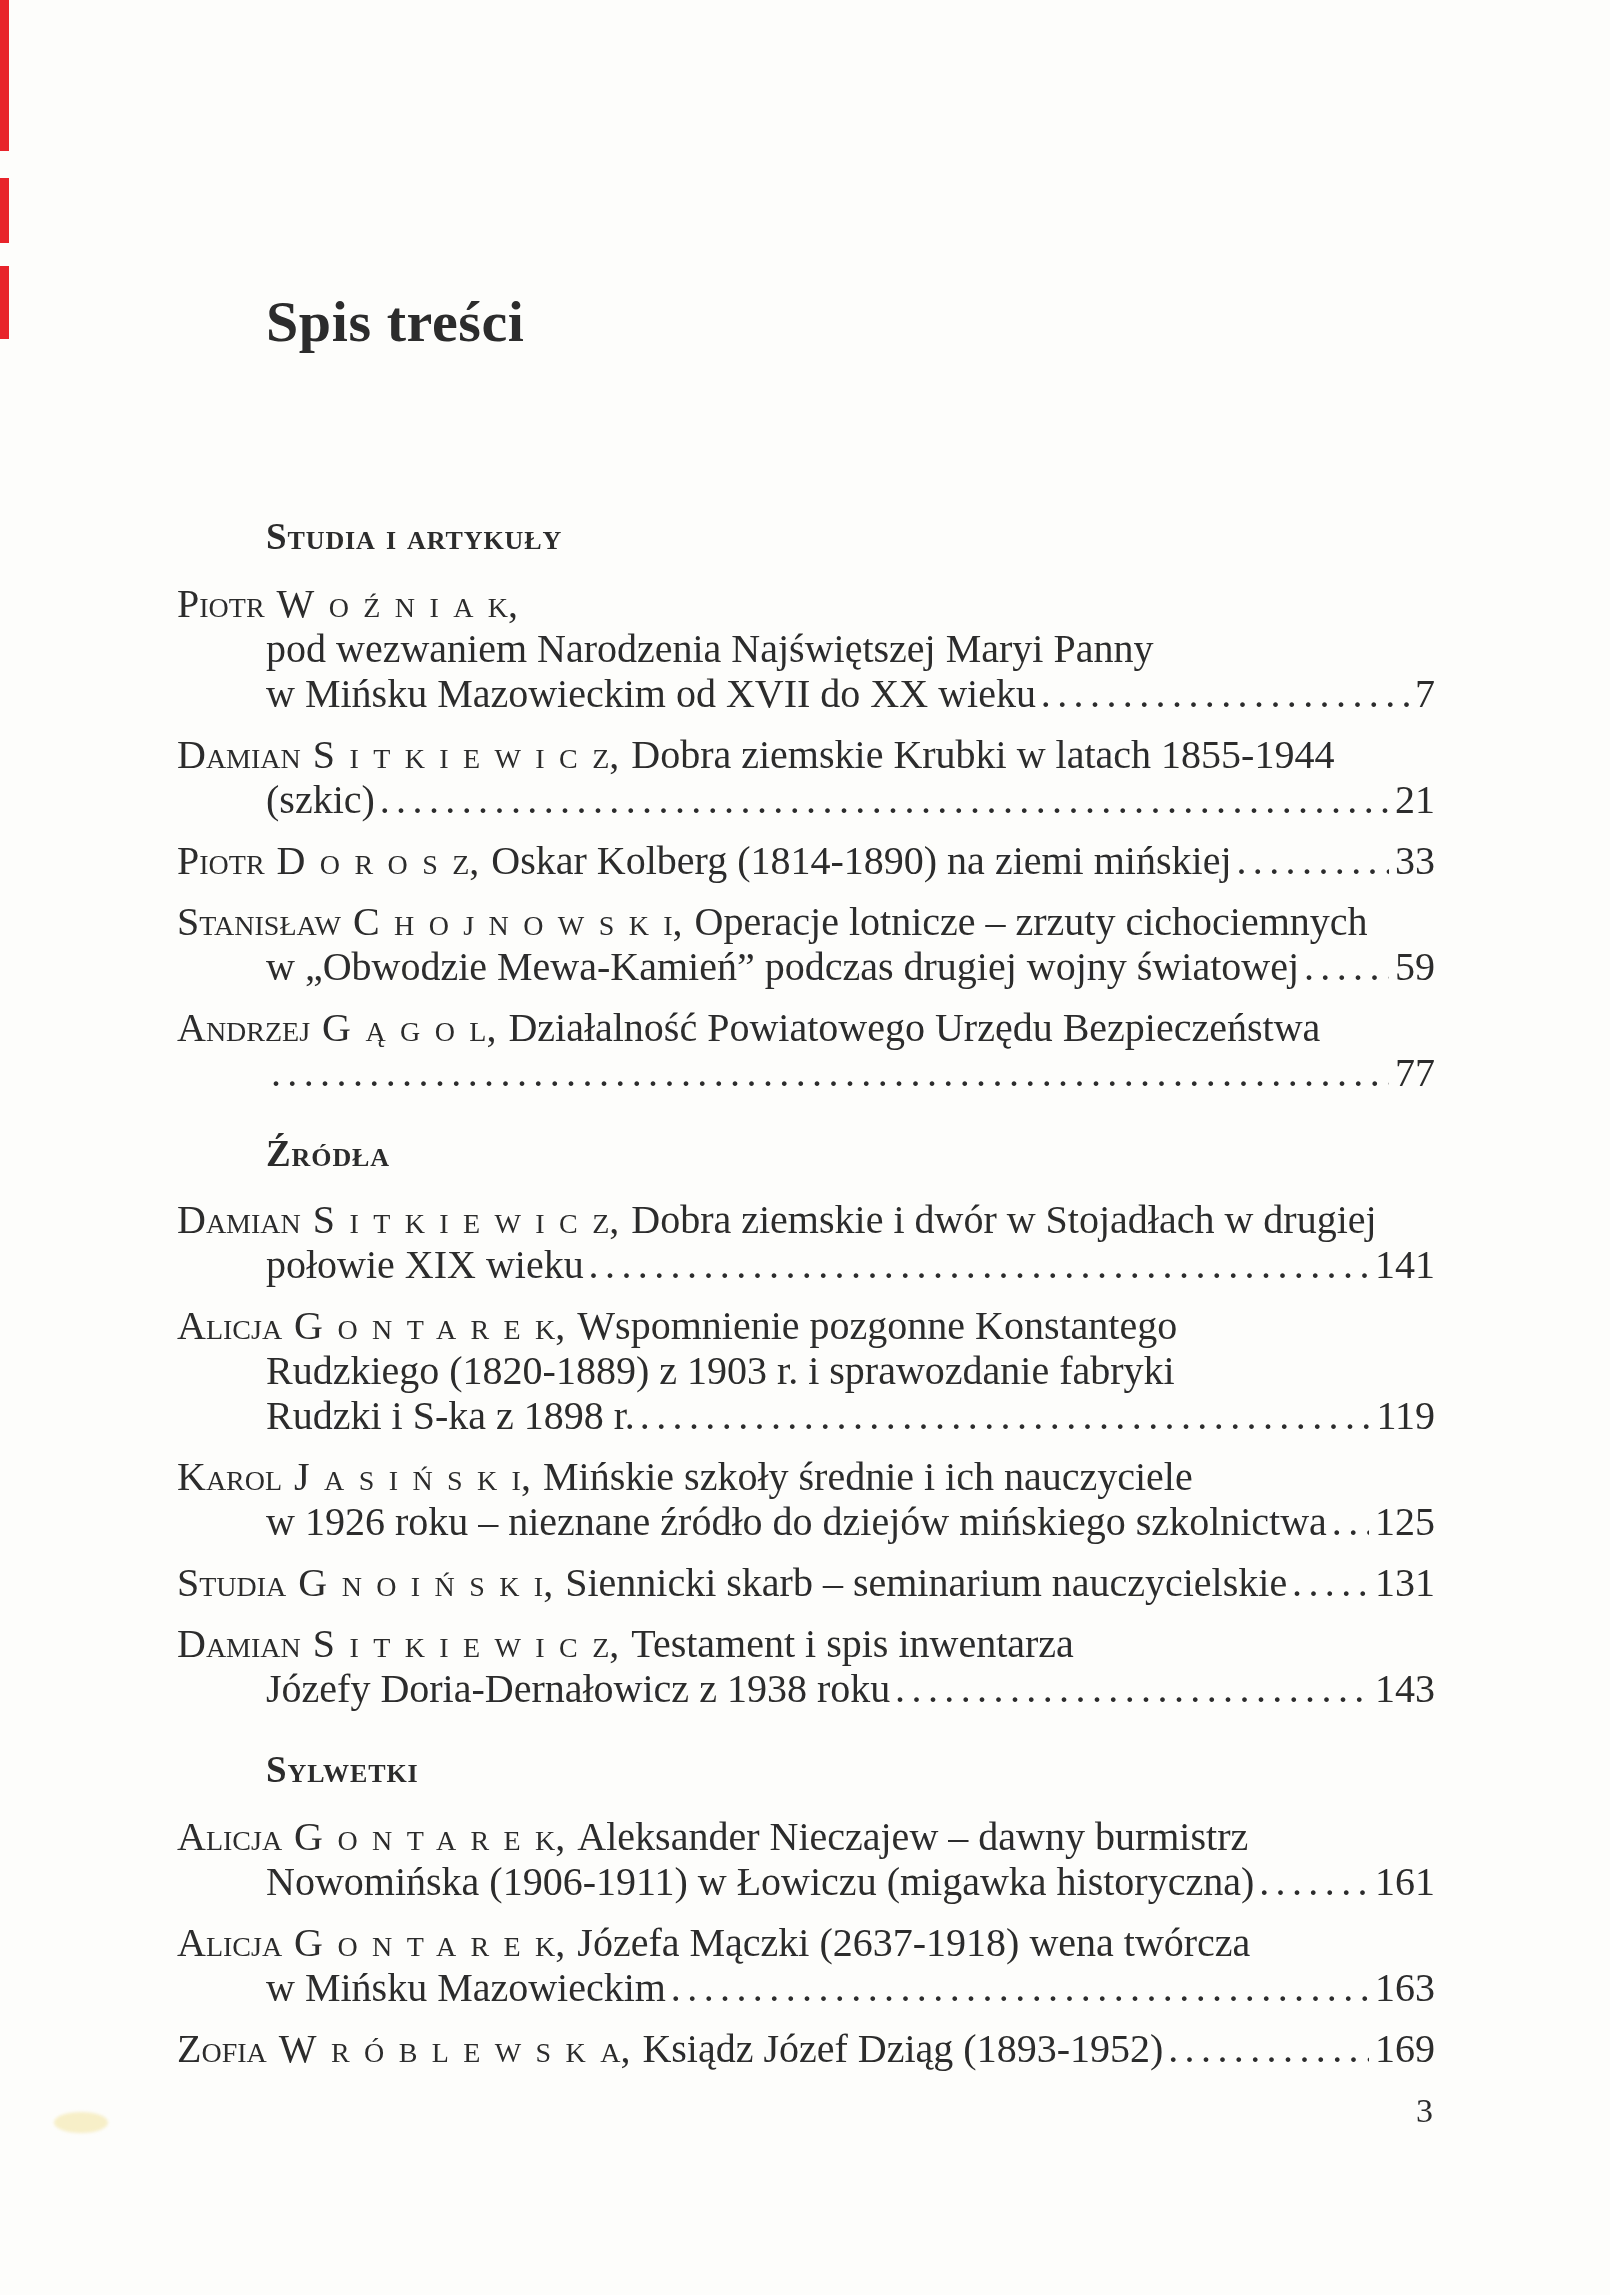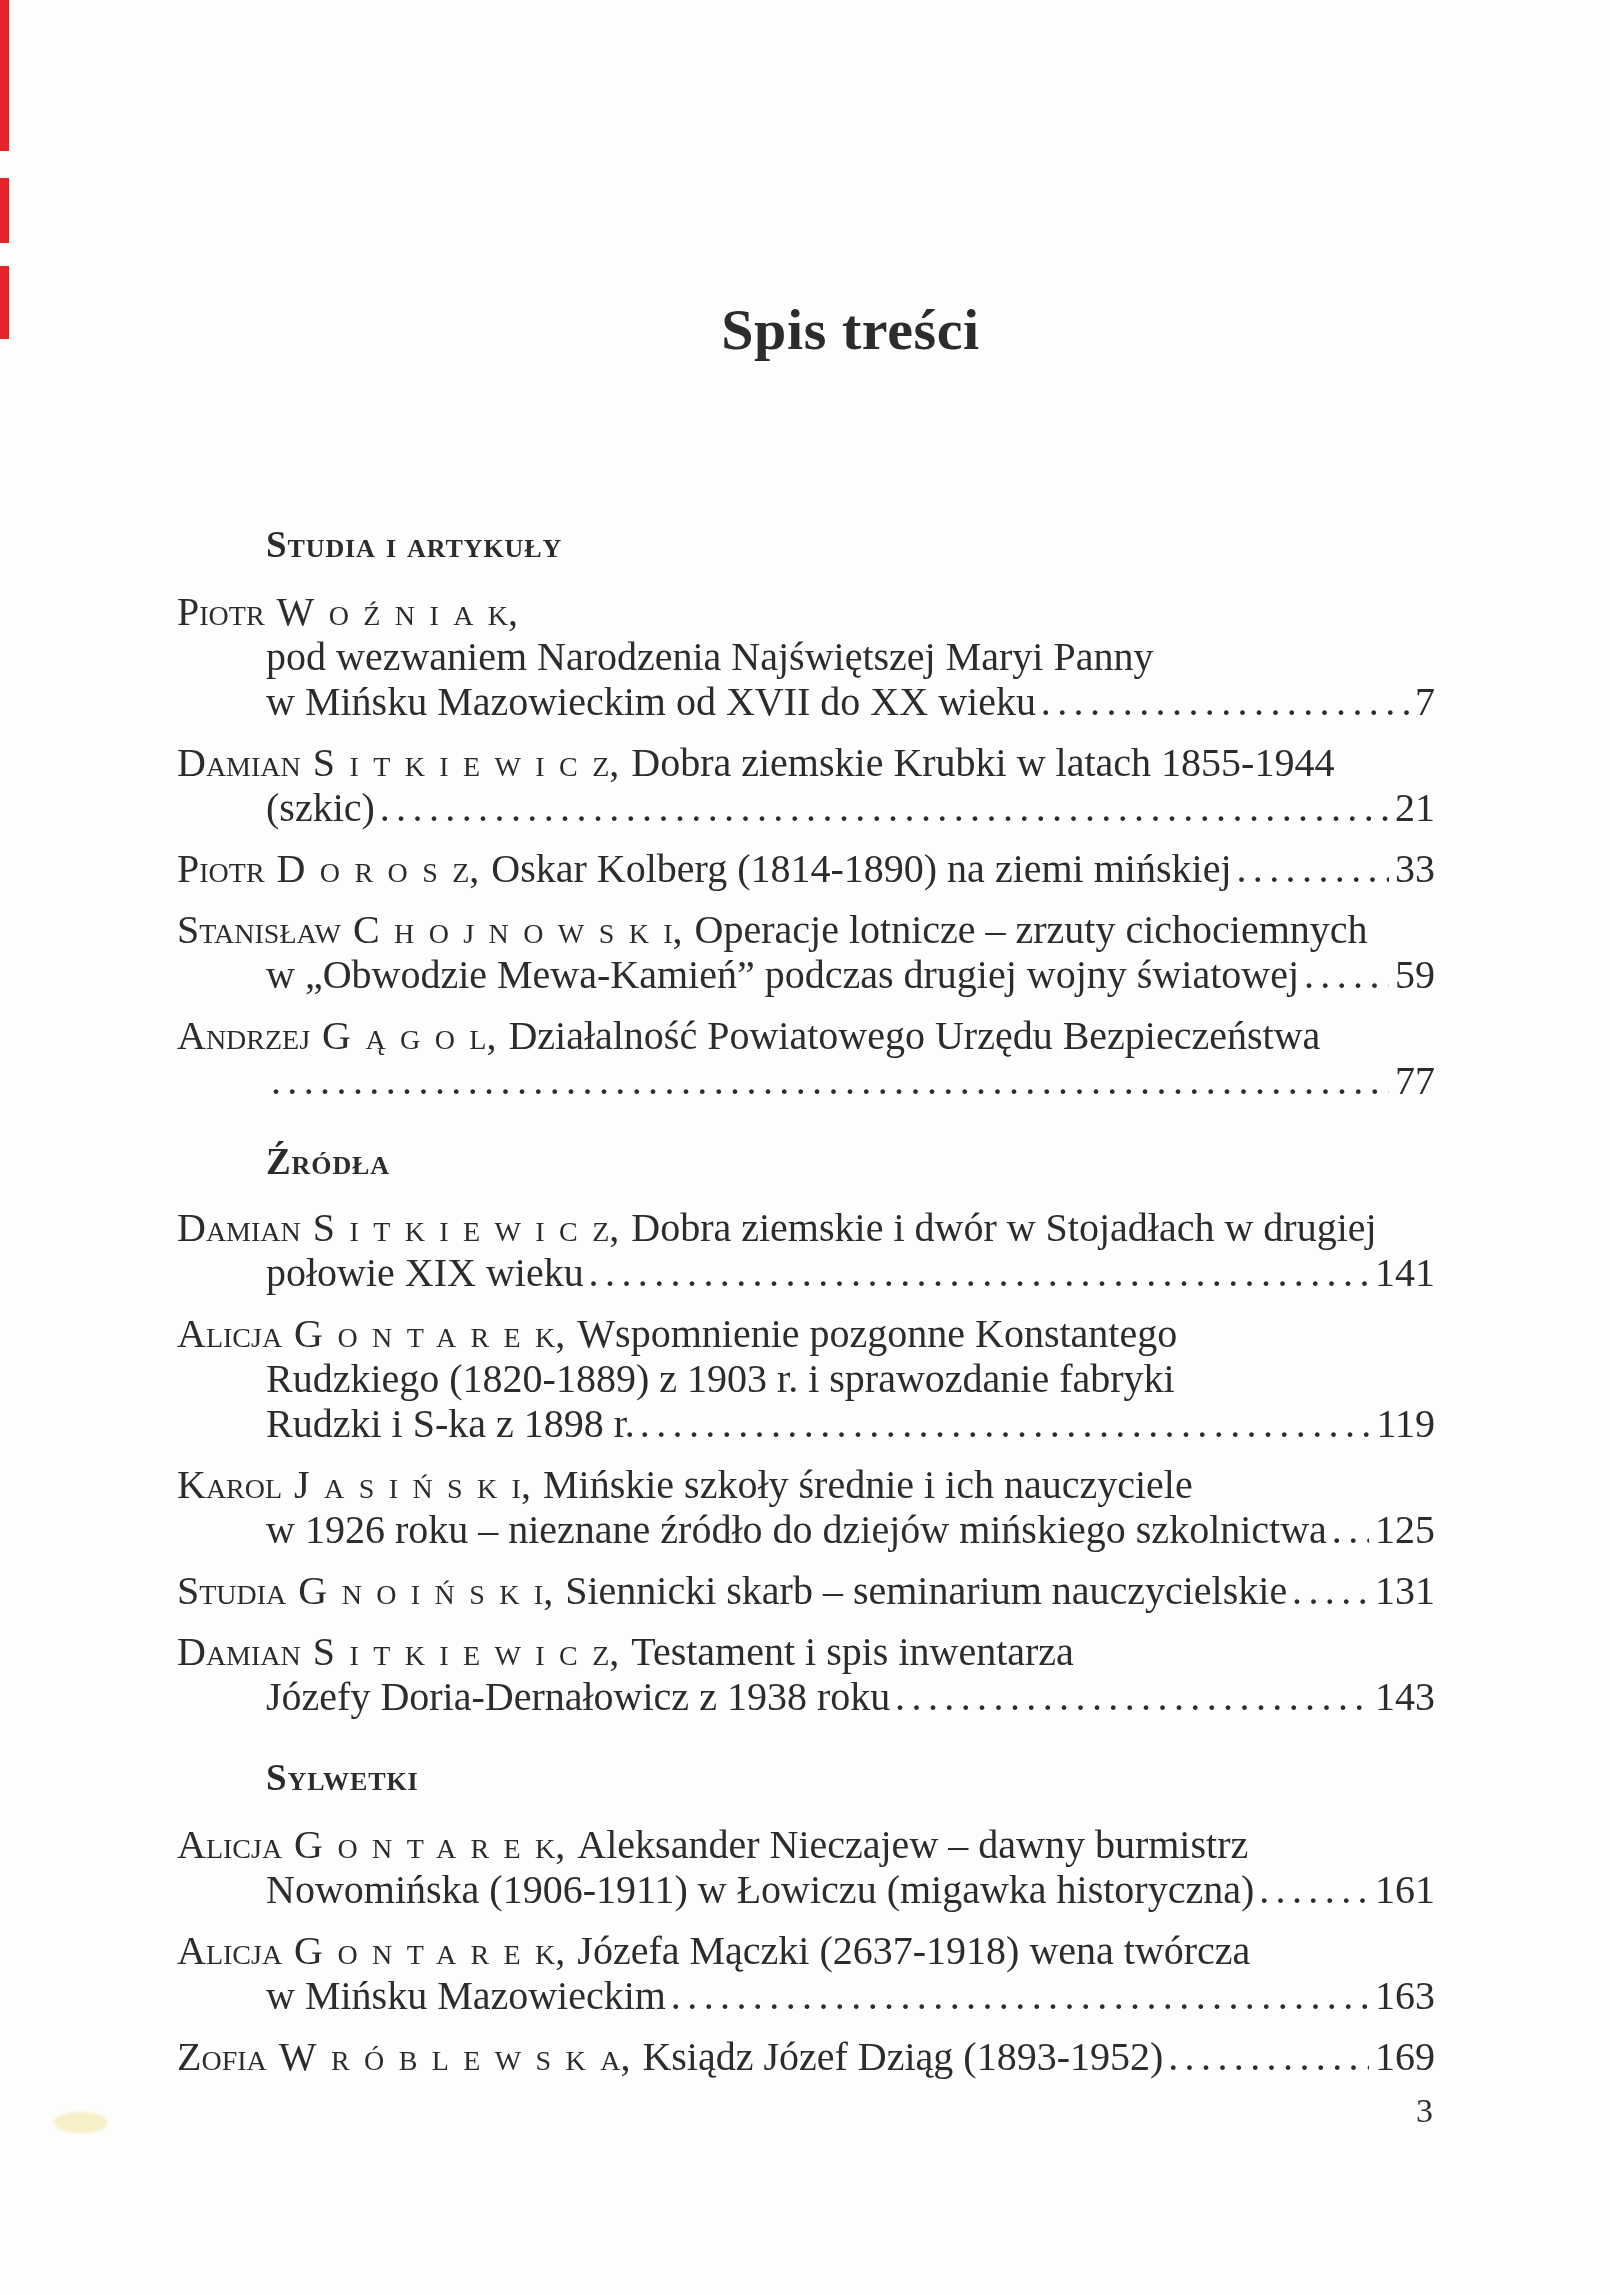--- a/index.html
+++ b/index.html
@@ -33,26 +33,25 @@
   }
 
   .doc {
     position: absolute;
     left: 177px;
     top: 292px;
     width: 1258px;
   }
 
   .doc-title {
-    margin: 8px 0 0 89px;
+    margin: 0 0 0 89px;
     font-size: 58px;
     line-height: 1.05;
     font-weight: 700;
     letter-spacing: 0.6px;
-    text-align: center;
   }
 
   .toc { margin-top: 164px; }
 
   .section-heading {
     margin: 39px 0 23px 89px;
     font-size: 37px;
     line-height: 1.1;
     font-weight: 700;
     font-variant: small-caps;

